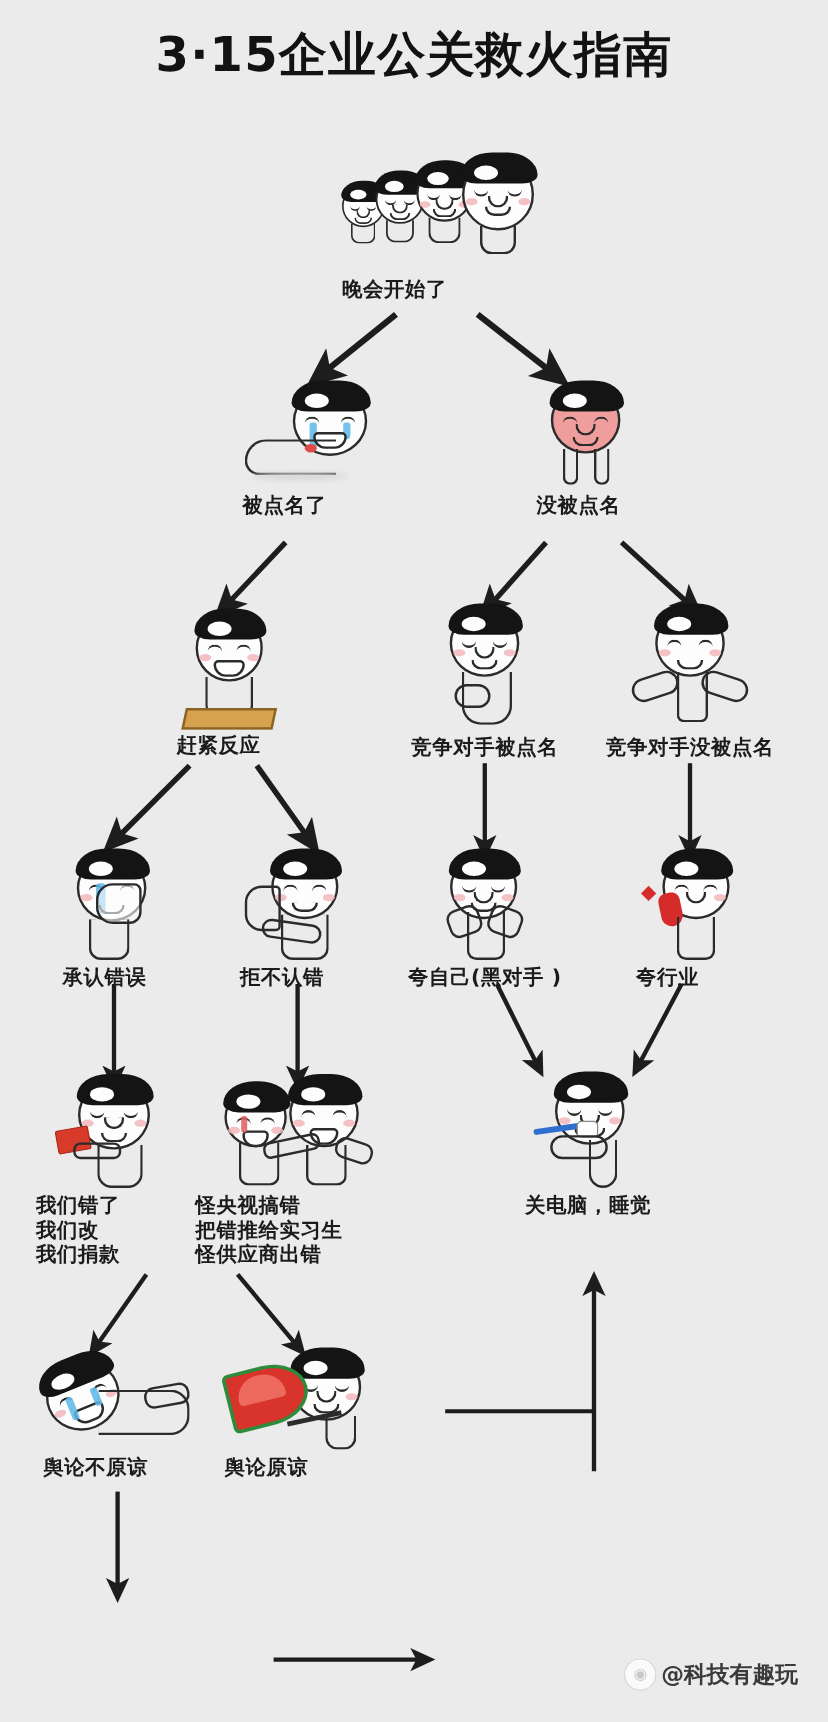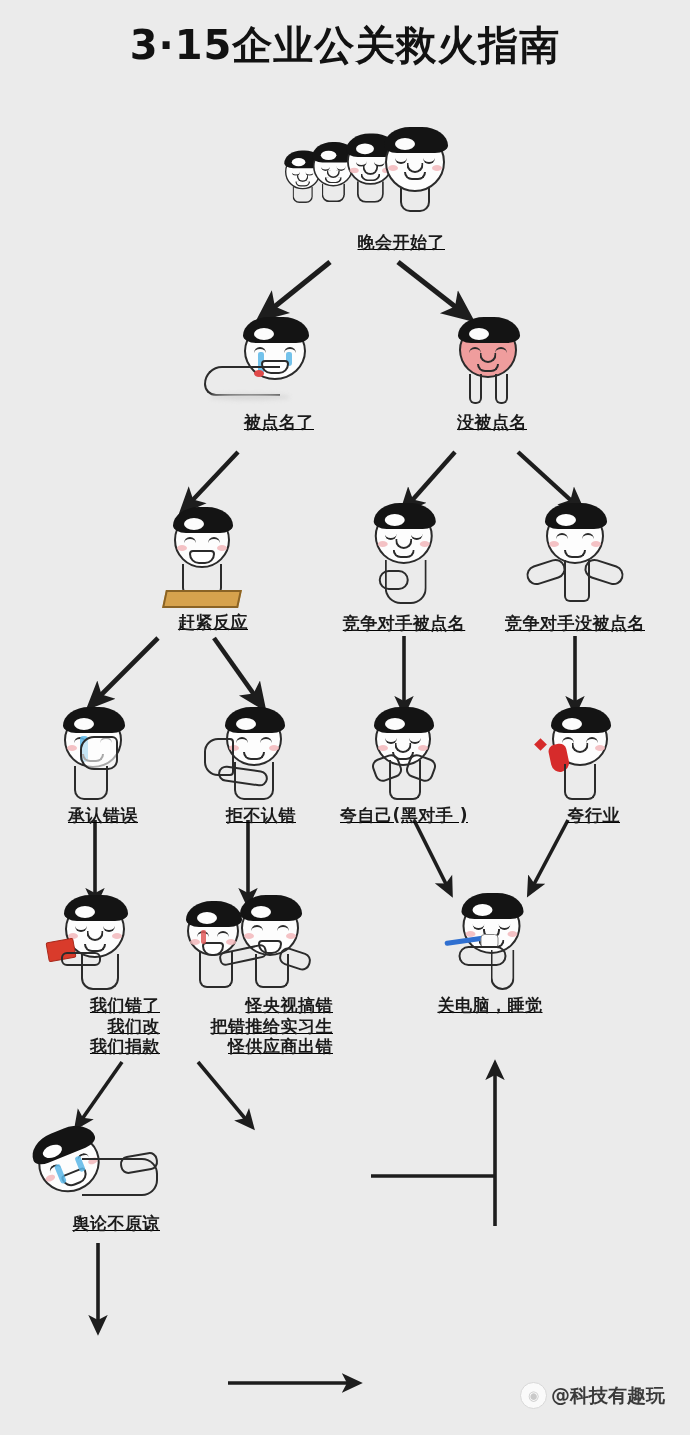--- a/index.html
+++ b/index.html
@@ -10,21 +10,21 @@
     overflow:hidden;position:relative;
   }
   #stage{position:absolute;inset:0;width:690px;height:1435px;}
 
   .title{
     position:absolute;left:0;top:18px;width:690px;text-align:center;
     font-size:40px;font-weight:bold;color:#121212;letter-spacing:1px;
     font-family:"DejaVu Sans","Liberation Sans",sans-serif;
   }
 
-  .node{position:absolute;transform:translateX(-50%);text-align:right;text-decoration:underline;}
+  .node{position:absolute;transform:translateX(-50%);text-align:left;}
   .node .label{
     font-size:17px;font-weight:bold;color:#1b1b1b;line-height:1.22;
     white-space:nowrap;letter-spacing:.5px;
   }
   .node .label.multi{white-space:normal;}
   .art{position:relative;margin:0 auto 5px auto;}
 
   
   .face{
     position:relative;width:52px;height:52px;border-radius:50%;
@@ -208,21 +208,21 @@
           <div class="nose"></div>
             <div class="mouth" style="top:40px;"></div>
         </div>
       </div>
       <div style="position:absolute;left:22px;top:52px;width:9px;height:28px;border:2.2px solid #2b2b2b;border-top:none;border-radius:0 0 6px 6px;"></div>
       <div style="position:absolute;left:48px;top:52px;width:9px;height:28px;border:2.2px solid #2b2b2b;border-top:none;border-radius:0 0 6px 6px;"></div>
     </div>
     <div class="label">没被点名</div>
   </div>
 
-  <div class="node" style="left:203px;top:512px;">
+  <div class="node" style="left:192px;top:512px;">
     <div class="art" style="width:90px;height:95px;">
       <div style="position:absolute;left:16px;top:0;">
         <div class="face" style="width:56px;height:56px;">
           <div class="hair" style="width:60px;"></div>
           <div class="blush l"></div>
             <div class="blush r"></div>
           <div class="eye l up"></div>
             <div class="eye r up"></div>
           <div class="mouth open" style="width:22px;top:36px;"></div>
         </div>
@@ -440,20 +440,40 @@
           <div class="tear" style="left:14px;top:24px;height:20px;"></div>
           <div class="tear" style="right:16px;top:24px;height:16px;"></div>
         </div>
       </div>
       <div style="position:absolute;left:46px;top:30px;width:74px;height:34px;border:2.4px solid #2b2b2b;border-left:none;border-radius:0 16px 16px 0;"></div>
       <div style="position:absolute;left:84px;top:26px;width:34px;height:14px;border:2.2px solid #2b2b2b;border-radius:8px;transform:rotate(-10deg);"></div>
     </div>
     <div class="label">舆论不原谅</div>
   </div>
 
+  <div class="node" style="left:250px;top:1124px;">
+    <div class="art" style="width:126px;height:84px;">
+      <div style="position:absolute;left:56px;top:4px;">
+        <div class="face" style="width:58px;height:56px;">
+          <div class="hair" style="width:62px;"></div>
+          <div class="blush l"></div>
+            <div class="blush r"></div>
+          <div class="eye l"></div>
+            <div class="eye r"></div>
+          <div class="nose"></div>
+            <div class="mouth" style="top:40px;"></div>
+        </div>
+      </div>
+      <div style="position:absolute;left:2px;top:14px;width:62px;height:44px;background:#d9342c;border:3px solid #2f8b3c;border-radius:6px 40px 40px 6px / 6px 30px 30px 6px;transform:rotate(-14deg);"></div>
+      <div style="position:absolute;left:10px;top:22px;width:40px;height:22px;background:#ef6a5e;border-radius:30px 30px 6px 6px;transform:rotate(-14deg);"></div>
+      <div style="position:absolute;left:52px;top:56px;width:46px;height:4px;background:#2b2b2b;transform:rotate(-12deg);"></div>
+      <div style="position:absolute;left:84px;top:56px;width:22px;height:26px;border:2.2px solid #2b2b2b;border-top:none;border-radius:0 0 10px 10px;"></div>
+    </div>
+    <div class="label">舆论原谅</div>
+  </div>
 
 
 
   <div class="watermark" style="left:520px;top:1382px;">
     <div class="wb-logo">◉</div>
     <span>@科技有趣玩</span>
   </div>
 
 </div>
 

